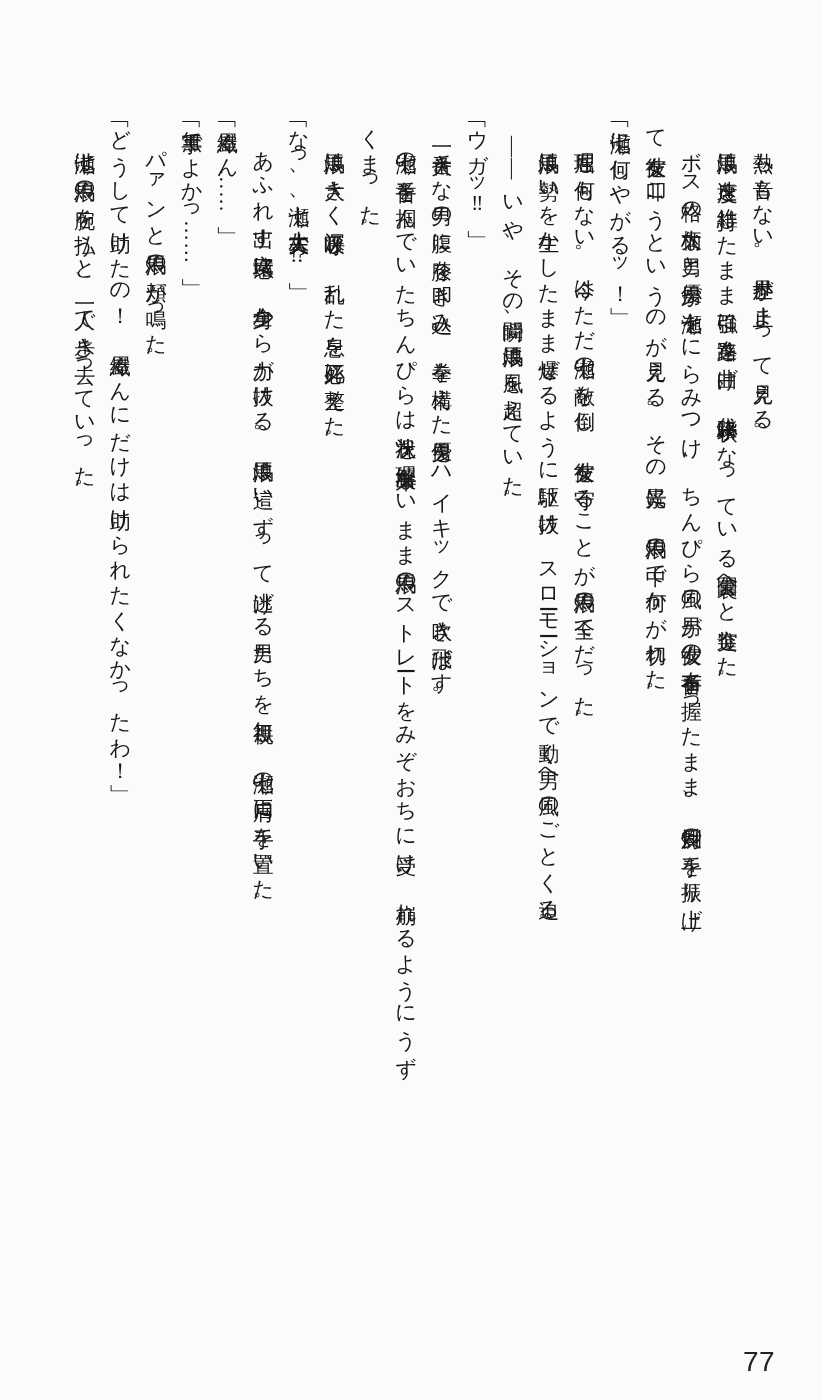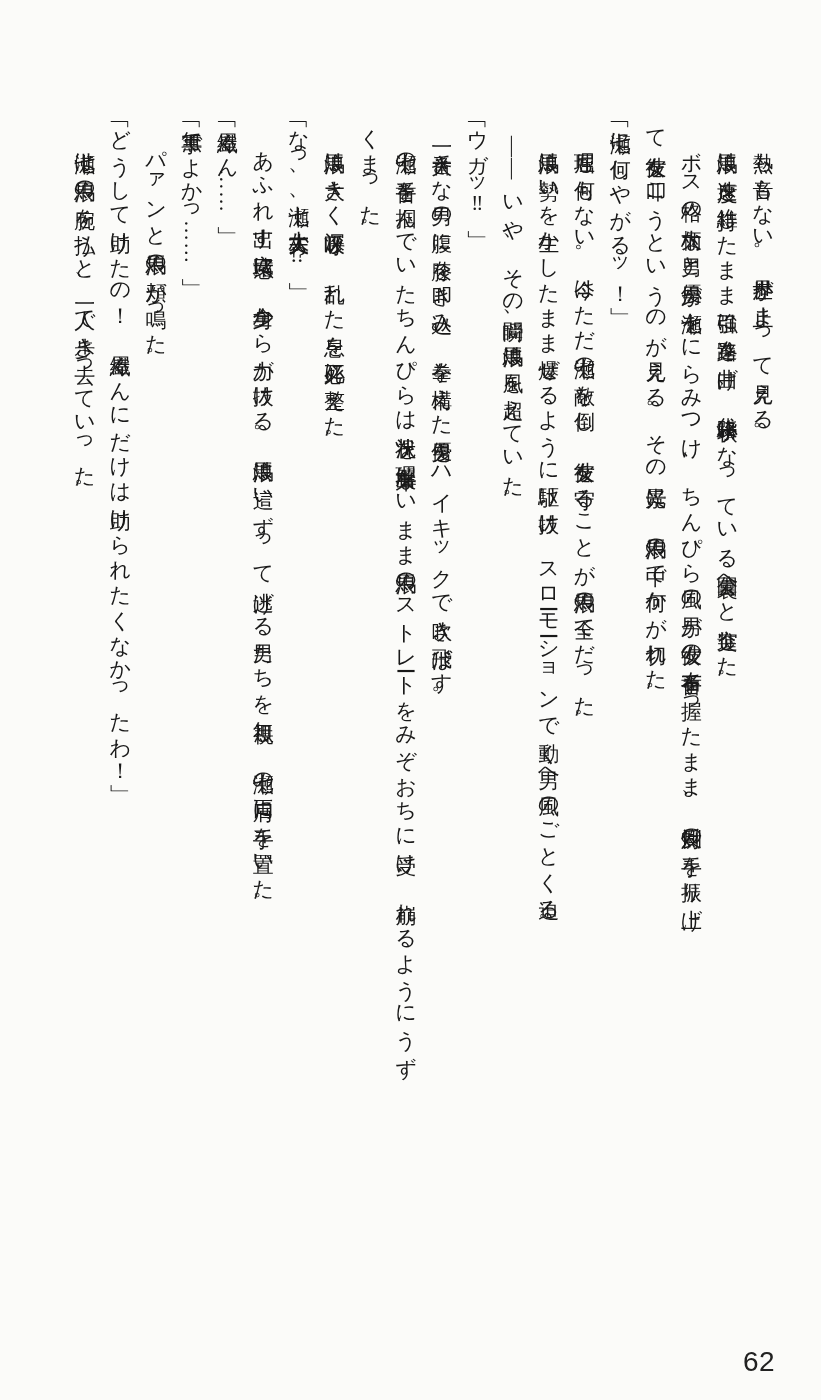--- a/index.html
+++ b/index.html
@@ -71,14 +71,14 @@
       <p class="text-line">くまった。</p>
       <p class="text-line indent">浪馬は大きく深呼吸し、乱れた息を必死に整えた。</p>
       <p class="text-line">「なっ、七瀬、大丈夫か⁉」</p>
       <p class="text-line indent">あふれ出す安堵感に、全身から力が抜ける。浪馬は這いずって逃げる男たちを無視し、七瀬の両肩に手を置いた。</p>
       <p class="text-line">「織屋くん……」</p>
       <p class="text-line">「無事でよかっ……」</p>
       <p class="text-line indent">パァンと浪馬の頬が鳴った。</p>
       <p class="text-line">「どうして助けたの！　織屋くんにだけは助けられたくなかったわ！」</p>
       <p class="text-line indent">七瀬は浪馬の腕を払うと、一人で歩き去っていった。</p>
     </div>
-  <div class="page-number">62</div>
+  <div class="page-number">77</div>
 </div>
 
 </body></html>

